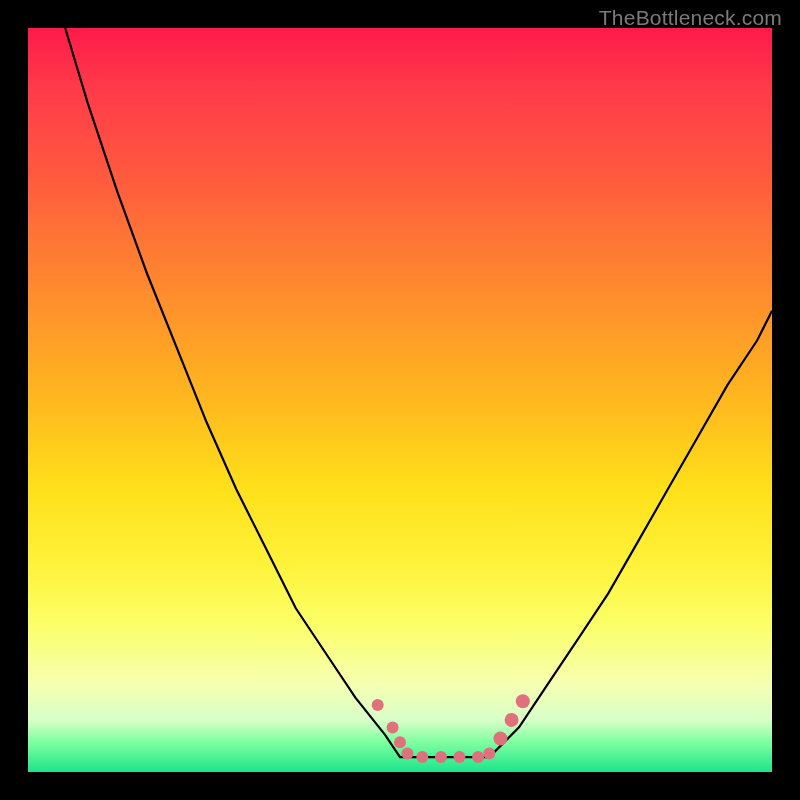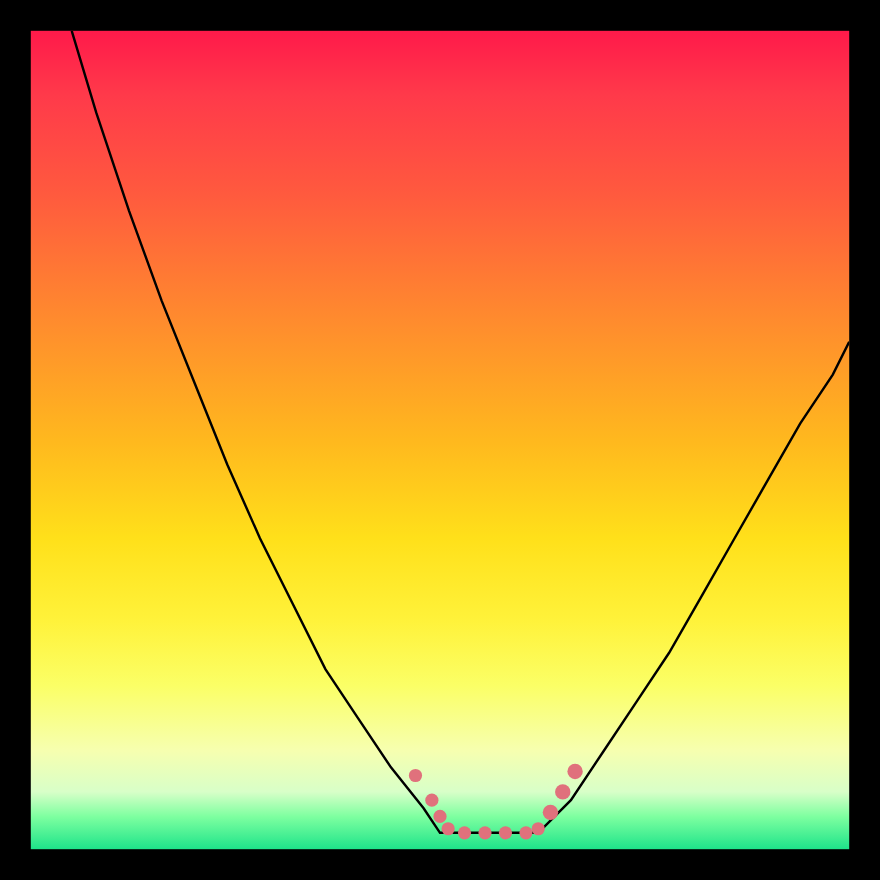--- a/index.html
+++ b/index.html
@@ -73,13 +73,14 @@
         <circle cx="412.9" cy="729.1" r="6.0" fill="#e0717c"></circle>
         <circle cx="431.5" cy="729.1" r="6.0" fill="#e0717c"></circle>
         <circle cx="450.1" cy="729.1" r="6.0" fill="#e0717c"></circle>
         <circle cx="461.3" cy="725.4" r="6.0" fill="#e0717c"></circle>
         <circle cx="472.4" cy="710.5" r="7.0" fill="#e0717c"></circle>
         <circle cx="483.6" cy="691.9" r="7.0" fill="#e0717c"></circle>
         <circle cx="494.8" cy="673.3" r="7.0" fill="#e0717c"></circle>
       </g>
   </svg>
 
+  <div class="attrib">TheBottleneck.com</div>
 </div>
 
 </body></html>

